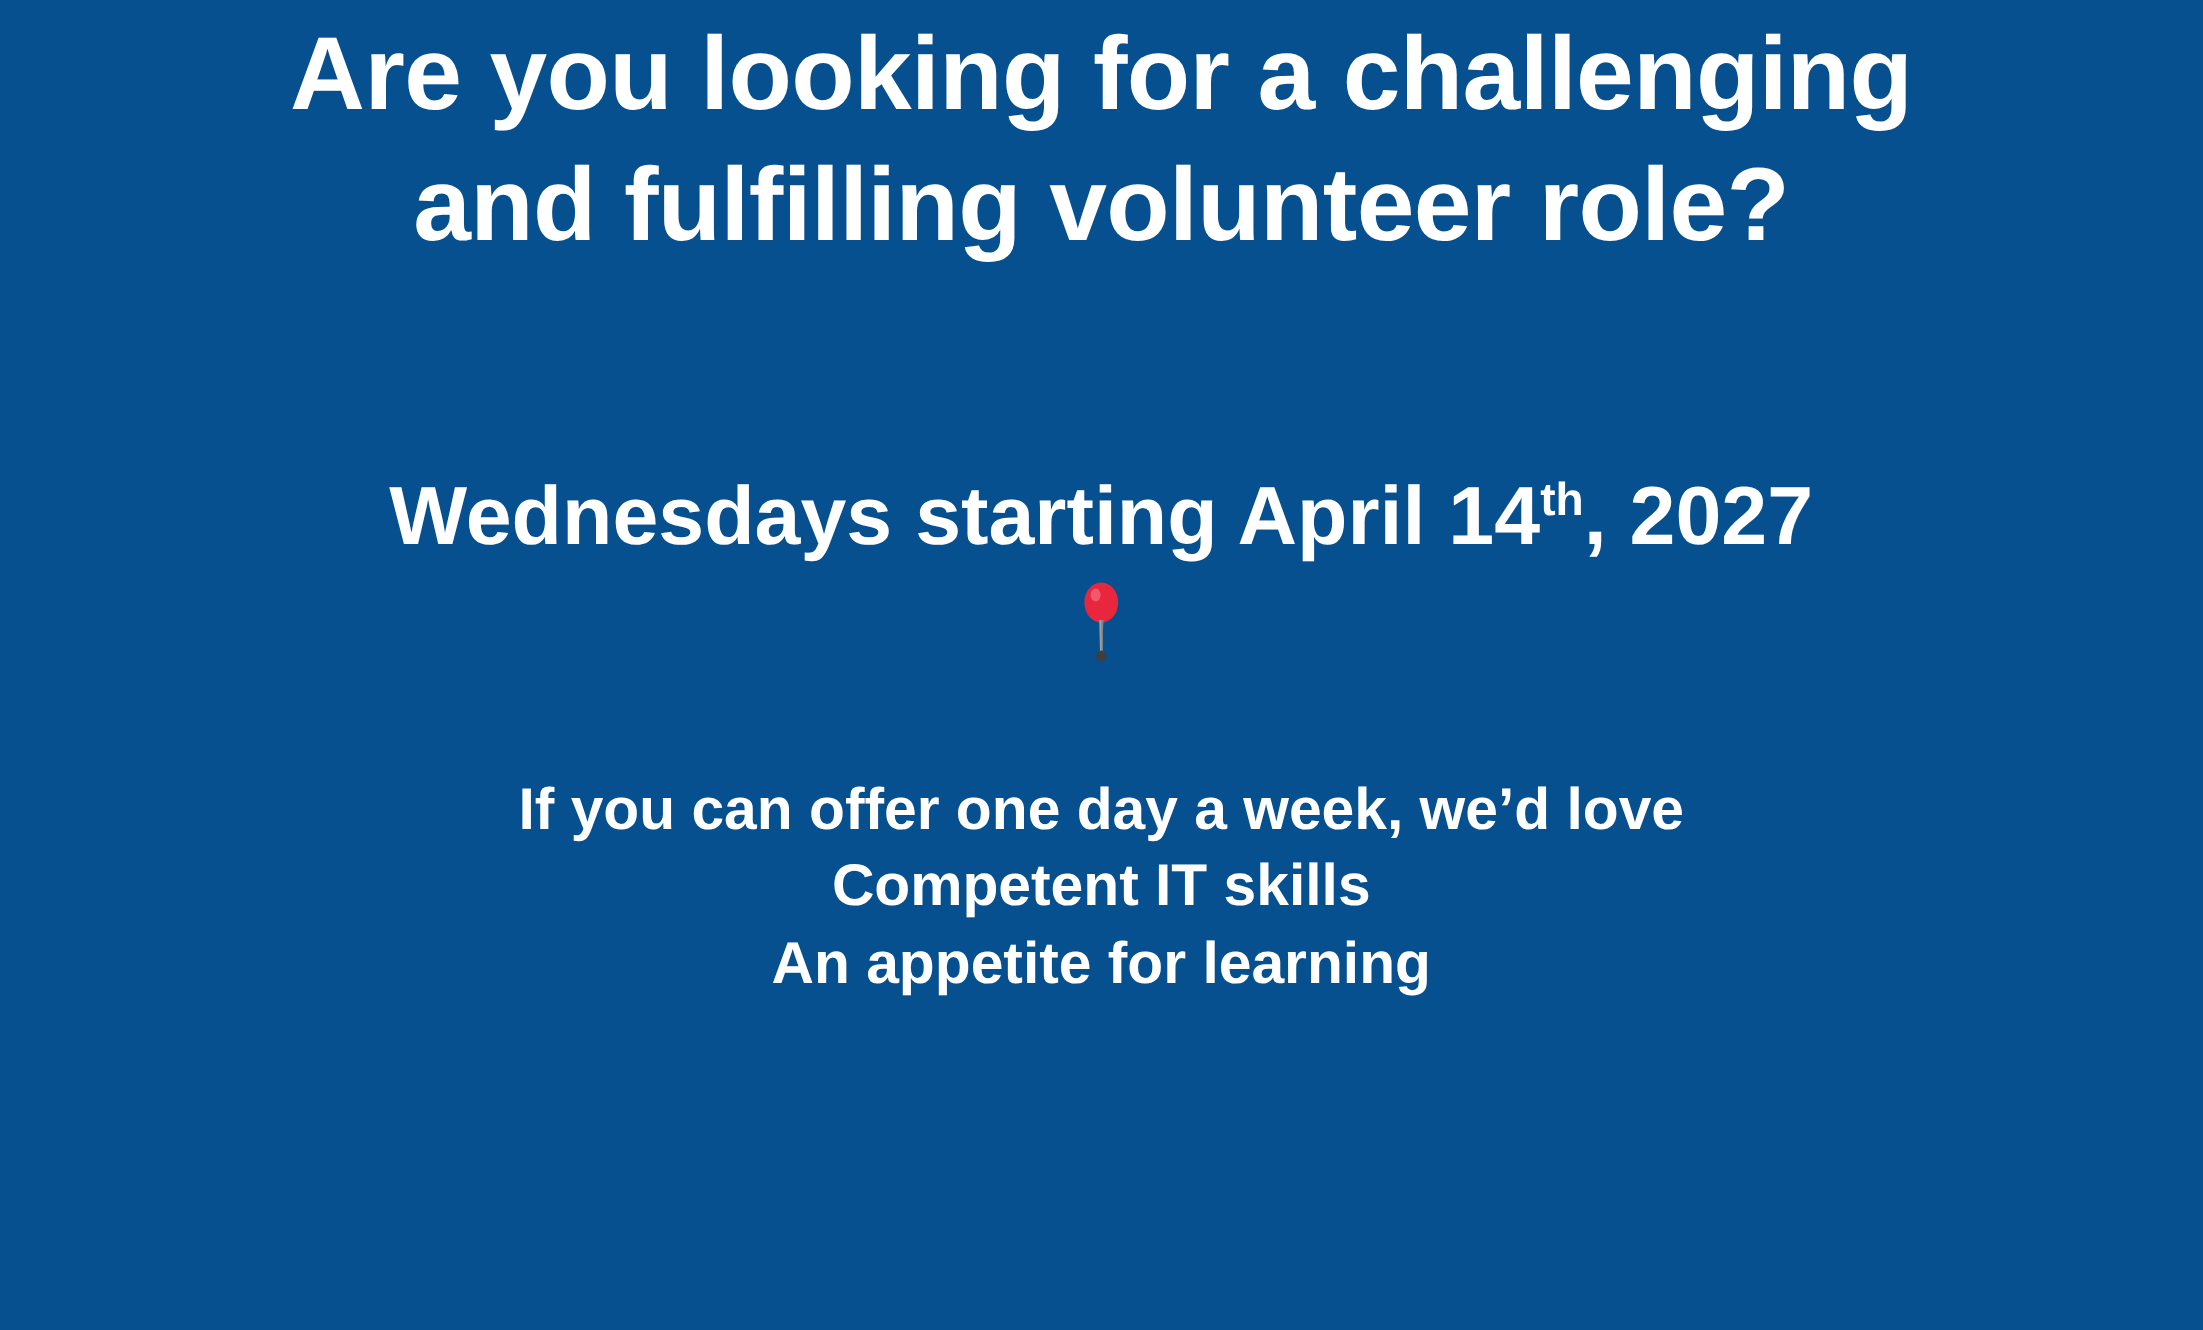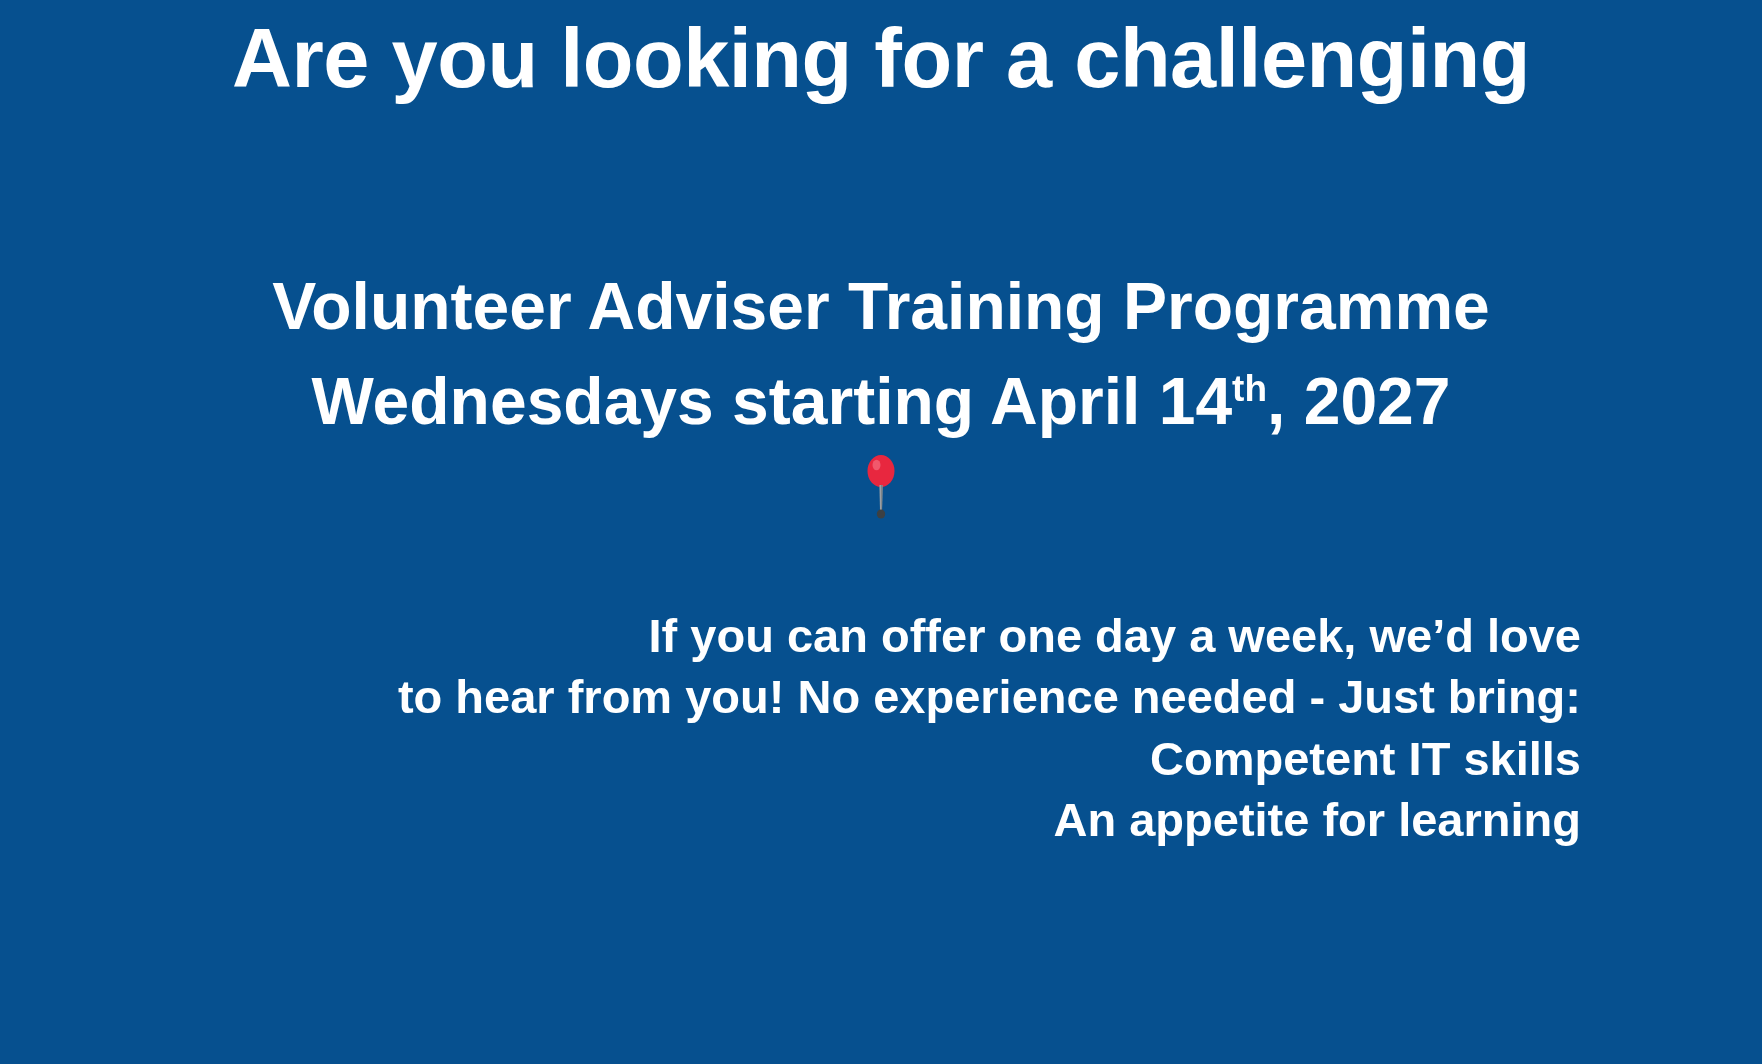--- a/index.html
+++ b/index.html
@@ -79,59 +79,58 @@
     height: 66px;
     flex: 0 0 auto;
     position: relative;
     top: 2px;
   }
   .pin-icon svg { display: block; }
 
   
   .body-copy {
     width: 1400px;
-    text-align: right;
+    text-align: center;
     font-weight: bold;
     font-size: 47px;
     line-height: 1.31;
   }
   .body-copy .line {
     display: block;
     white-space: nowrap;
   }
 </style>
 </head>
 <body>
 
 <div id="poster">
 
   <div class="headline">
     <span class="line">Are you looking for a challenging</span>
+    <span class="line">and fulfilling volunteer role?</span>
   </div>
 
   <div class="gap-lg"></div>
 
   <div class="details">
-    <span class="line">Volunteer Adviser Training Programme</span>
     <span class="line"><span>Wednesdays starting April 14</span><span class="sup">th</span><span>, 2027</span></span>
     <span class="line loc-line">
       <span class="pin-icon">
         <svg viewBox="0 0 44 66" width="44" height="66" aria-hidden="true">
           <ellipse cx="22" cy="17" rx="13.5" ry="16" fill="#e8273f"></ellipse>
           <ellipse cx="17.5" cy="11" rx="4" ry="5.2" fill="#f4697c" opacity="0.75"></ellipse>
           <path d="M20.4 31 L23.6 31 L23 57 L21 57 Z" fill="#9aa0a6"></path>
           <path d="M22 31 L23.6 31 L23 57 L22.3 57 Z" fill="#7c8287"></path>
           <ellipse cx="22" cy="60" rx="4.2" ry="4.6" fill="#3c4043"></ellipse>
         </svg>
       </span>
     </span>
   </div>
 
   <div class="gap-md"></div>
 
   <div class="body-copy">
     <span class="line">If you can offer one day a week, we’d love</span>
-    <span class="line">to hear from you!  No experience needed - Just bring:</span>
     <span class="line">Competent IT skills</span>
     <span class="line">An appetite for learning</span>
   </div>
 
 </div>
 
 </body></html>

